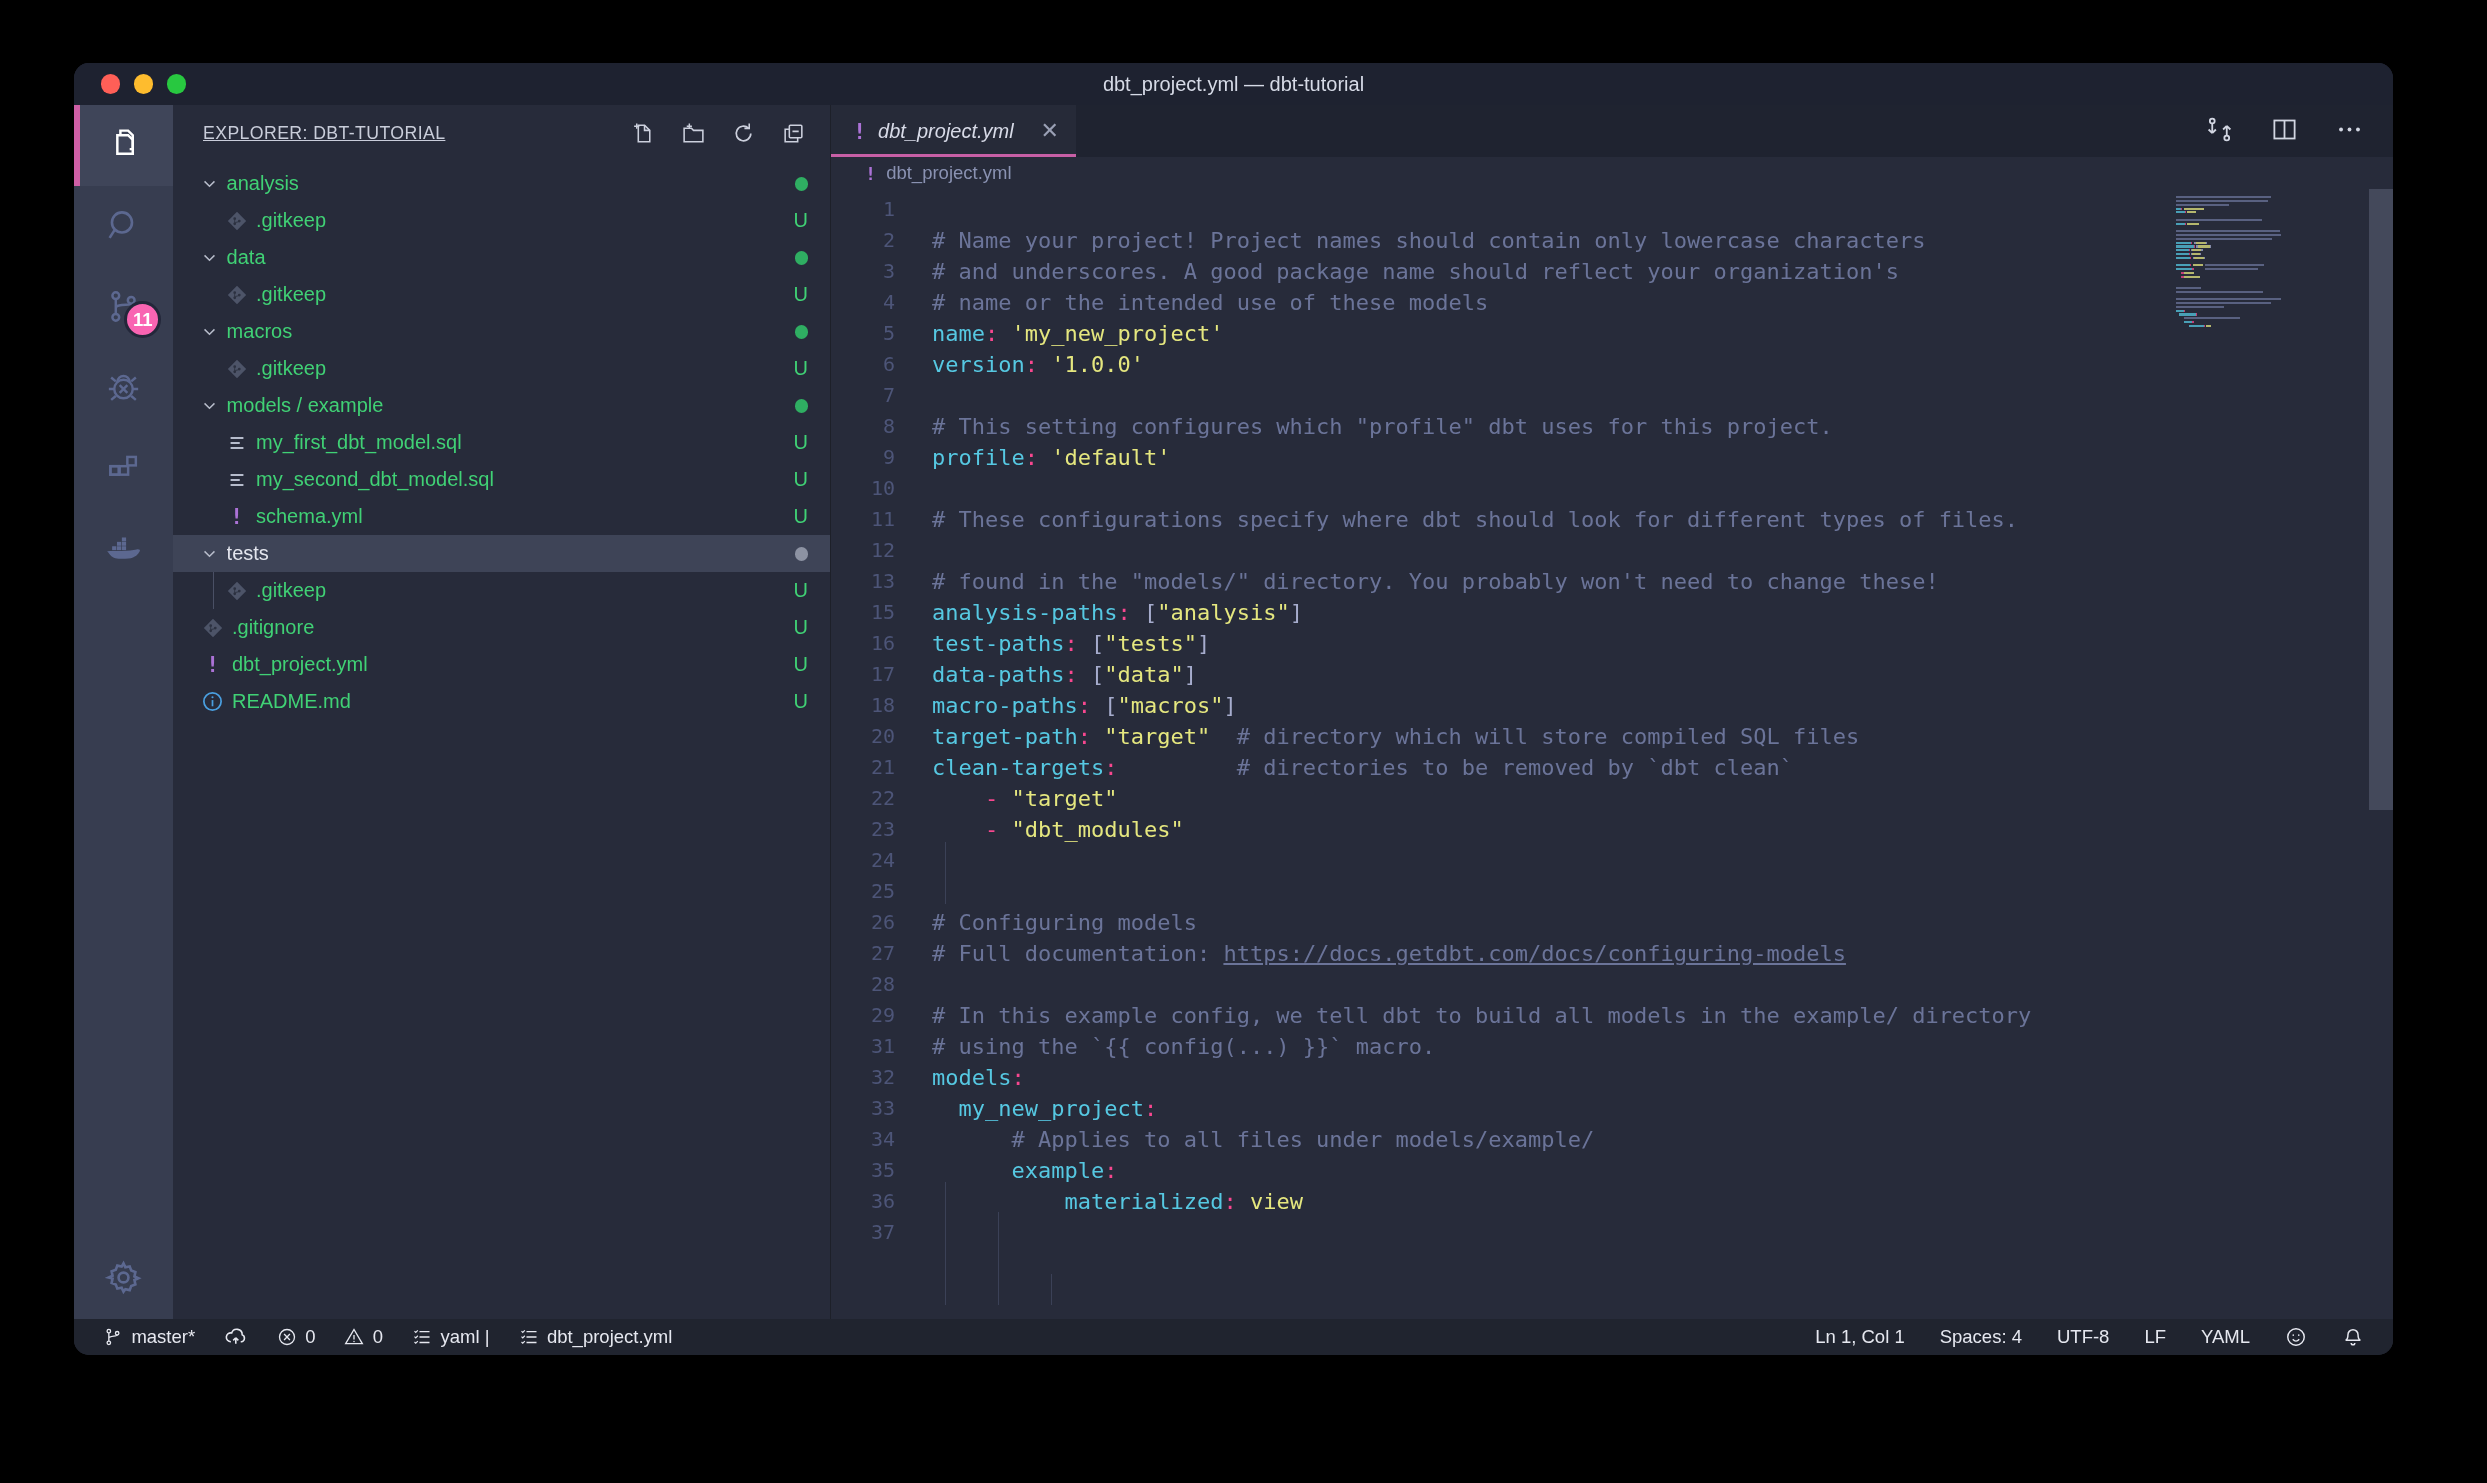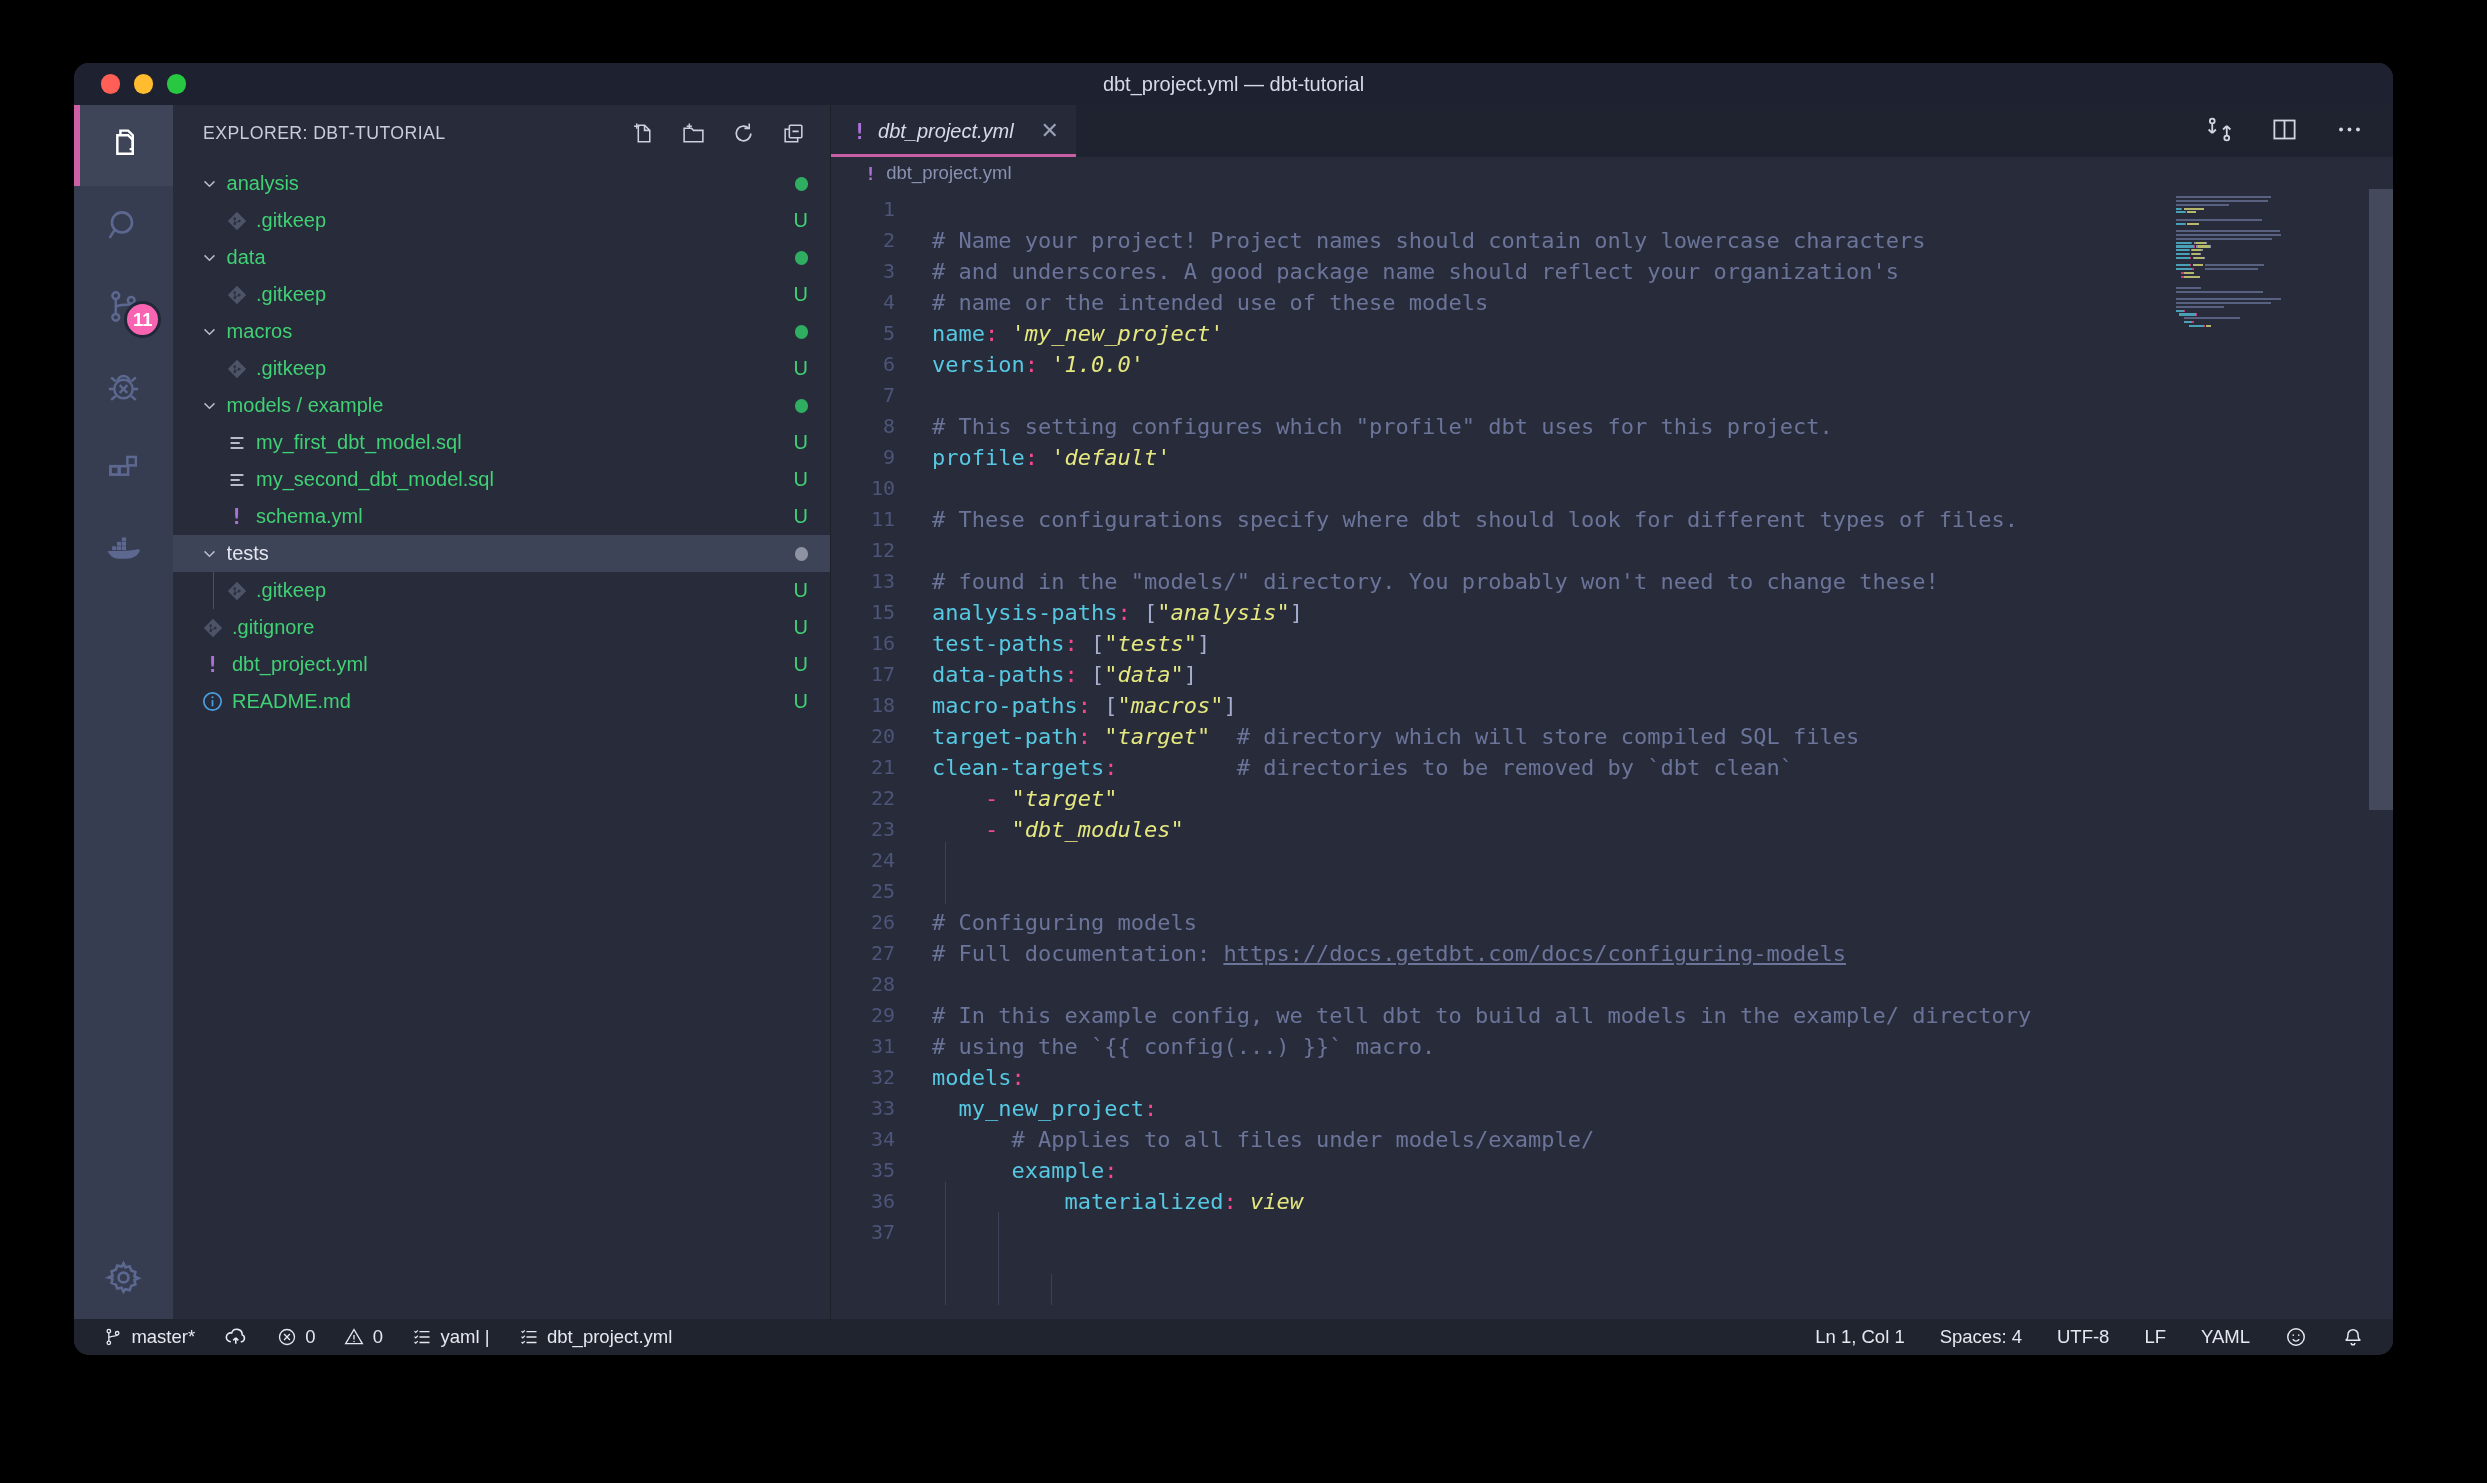--- a/index.html
+++ b/index.html
@@ -27,21 +27,21 @@
   .act-item{height:81px;display:flex;align-items:center;justify-content:center;position:relative;color:var(--activity-icon);}
   .act-item.active{color:#ffffff;background:#3f4559;}
   .act-item.active::before{content:"";position:absolute;left:0;top:0;width:5.9px;height:100%;background:var(--pink-accent);}
   .act-spacer{flex:1;}
   .act-badge{position:absolute;right:11.8px;bottom:10px;min-width:37px;height:37px;border-radius:18.5px;
     background:var(--badge-pink);border:3.4px solid #23273a;color:#fff;font-size:18.5px;font-weight:bold;
     display:flex;align-items:center;justify-content:center;}
   
   .sidebar{width:658px;background:var(--sidebar-bg);display:flex;flex-direction:column;border-right:0.8px solid #1d2029;}
   .sb-header{height:57px;display:flex;align-items:center;padding:0 23.6px 0 30px;flex:0 0 auto;}
-  .sb-title{color:#c9cdda;font-size:17.7px;letter-spacing:0.4px;flex:1;}
+  .sb-title{color:#c9cdda;font-size:17.7px;letter-spacing:0.4px;flex:1;text-decoration:underline;}
   .sb-actions{display:flex;gap:25px;color:#ccd0dd;}
   .sb-actions svg{display:block;}
   .tree{flex:1;overflow:hidden;padding-top:3.4px;}
   .row{height:37px;display:flex;align-items:center;position:relative;padding-right:22px;}
   .row.selected{background:var(--selrow);}
   .row .chev{width:25px;display:flex;justify-content:center;color:#b8bdcb;flex:0 0 auto;}
   .row .ficon{width:29px;display:flex;justify-content:center;align-items:center;flex:0 0 auto;}
   .row .label{font-size:20px;color:var(--green);margin-left:5px;white-space:nowrap;overflow:hidden;flex:1;}
   .row .label.light{color:#e4e6ee;}
   .row .badge{font-size:20px;color:var(--green);flex:0 0 auto;}
@@ -60,21 +60,21 @@
   .breadcrumb{height:32px;display:flex;align-items:center;padding-left:34px;gap:10px;flex:0 0 auto;}
   .crumb-text{color:var(--muted);font-size:18.5px;}
   .breadcrumb .yml-bang{font-size:18.5px;}
   
   .code-wrap{flex:1;position:relative;overflow:hidden;font-family:"DejaVu Sans Mono",monospace;}
   .code-lines{position:absolute;left:0;top:5px;right:0;}
   .code-line{height:31px;line-height:31px;display:flex;white-space:pre;}
   .lnum{width:64px;text-align:right;color:var(--gutter);font-size:20px;flex:0 0 auto;}
   .ltext{padding-left:37px;font-size:22px;color:var(--tok-t);}
   .tok-c{color:var(--tok-c);margin-top:11px;} .tok-k{color:var(--tok-k);} .tok-p{color:var(--tok-p);}
-  .tok-s{color:var(--tok-s);font-style:italic;} .tok-t{color:var(--tok-t);}
+  .tok-s{color:var(--tok-s);} .tok-t{color:var(--tok-t);}
   .tok-cl{color:var(--tok-c);text-decoration:underline;}
   .iguide{position:absolute;width:0.8px;background:#3b4157;}
   
   .minimap{position:absolute;top:3.4px;right:25px;width:192px;}
   .mm-line{height:2.2px;margin-bottom:1.6px;display:flex;}
   .mm-span{height:100%;display:block;opacity:.75;}
   .vscroll{position:absolute;top:0;right:0;width:23.6px;height:621px;background:#4a4f61;opacity:.85;}
   
   .statusbar{height:36px;background:var(--statusbar-bg);flex:0 0 auto;display:flex;align-items:center;
     padding:0 29px;color:#e6e8f0;font-size:18.5px;}

